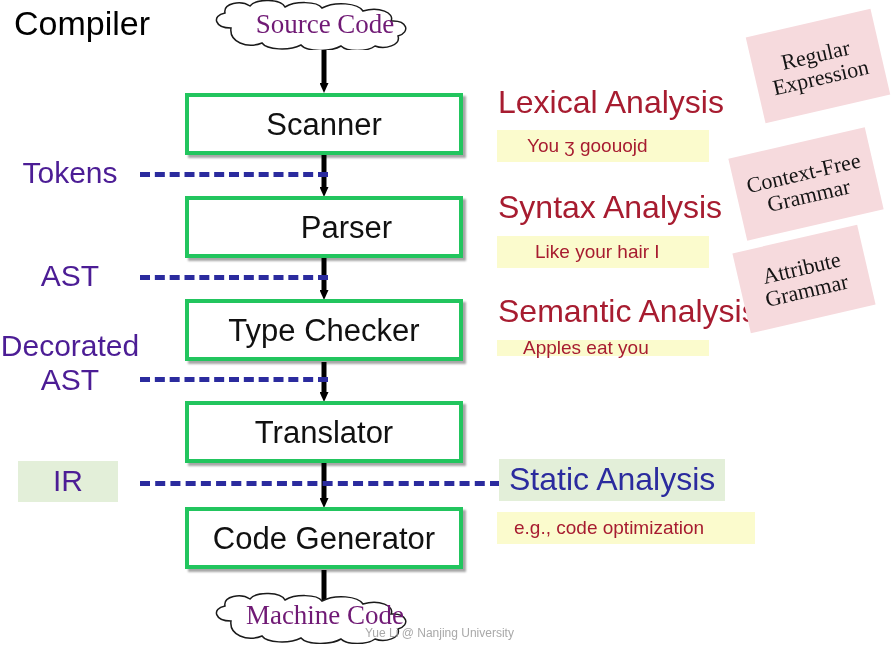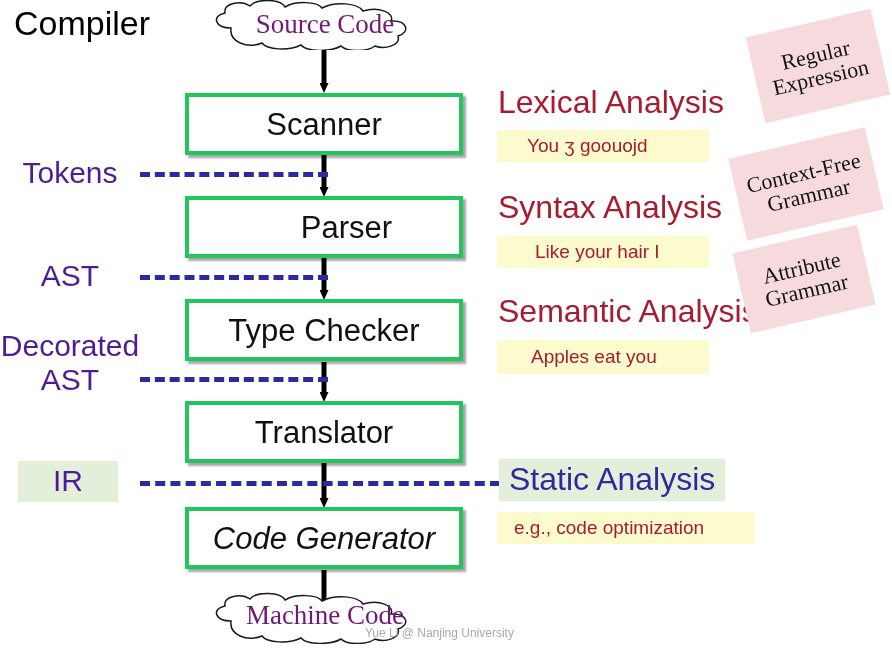--- a/index.html
+++ b/index.html
@@ -185,21 +185,21 @@
   </div>
 
   <div class="abs stage-box" style="top:299px;">
     <div class="stage-label">Type Checker</div>
   </div>
 
   <div class="abs stage-box" style="top:401px;">
     <div class="stage-label">Translator</div>
   </div>
 
-  <div class="abs stage-box" style="top:507px;font-style:italic;">
+  <div class="abs stage-box" style="top:507px;">
     <div class="stage-label">Code Generator</div>
   </div>
 
   <div class="abs cloud-wrap" style="top:592px;">
     <svg viewBox="0 0 260 52" width="260" height="52" xmlns="http://www.w3.org/2000/svg">
       <path d="M36 29 C20 29 16 17 30 14 C28 4 46 1 55 7 C62 -1 86 0 90 8
                C100 2 122 2 127 9 C140 2 163 4 168 12 C184 7 200 14 196 22
                C212 21 216 33 203 37 C206 46 190 51 180 47 C172 53 152 53 146 47
                C136 53 112 53 106 46 C94 52 72 51 67 44 C52 50 34 43 36 29 Z" fill="#ffffff" stroke="#1a1a1a" stroke-width="1.5"></path>
     </svg>
@@ -229,21 +229,21 @@
   </div>
 
   <div class="abs phase-title" style="left:498px; top:189px;">Syntax Analysis</div>
 
   <div class="abs example-strip" style="left:497px; top:236px; width:212px; height:32px; padding-left:38px;">
     <span>Like your hair I</span>
   </div>
 
   <div class="abs phase-title" style="left:498px; top:293px;">Semantic Analysis</div>
 
-  <div class="abs example-strip" style="left:497px; top:340px; width:212px; height:34px; padding-left:34px;">
+  <div class="abs example-strip" style="left:497px; top:340px; width:212px; height:16px; padding-left:26px;">
     <span>Apples eat you</span>
   </div>
 
   <div class="abs phase-title static" style="left:499px; top:459px;">Static Analysis</div>
 
   <div class="abs example-strip" style="left:497px; top:512px; width:258px; height:32px; padding-left:17px;">
     <span>e.g., code optimization</span>
   </div>
 
   <div class="abs formalism" style="left:754px; top:22px; width:128px; height:88px; transform:rotate(-13deg);">

